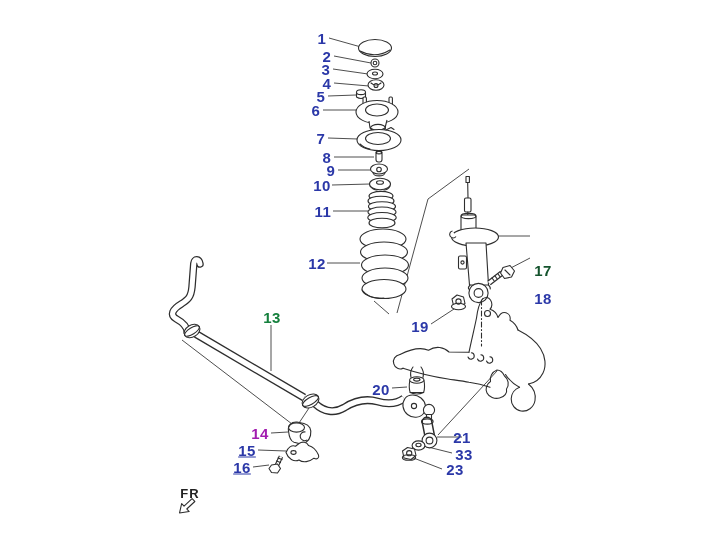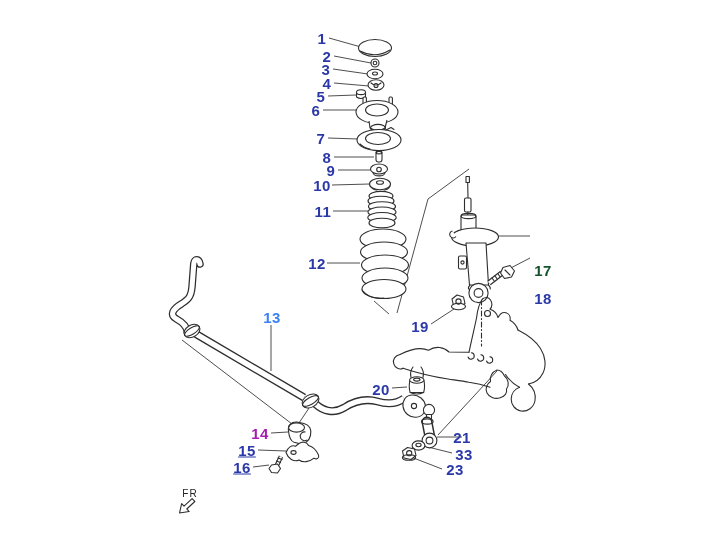--- a/index.html
+++ b/index.html
@@ -11,21 +11,21 @@
   .ln{stroke:#2e2e2e;stroke-width:1.1;fill:none;stroke-linecap:round;stroke-linejoin:round;}
   .fw{stroke:#2e2e2e;stroke-width:1.1;fill:#ffffff;stroke-linejoin:round;}
   .thin{stroke:#3a3a3a;stroke-width:0.9;fill:none;}
   .callout{
     position:absolute;transform:translate(-50%,-50%);
     color:#2b38a8;font-weight:bold;font-size:15px;line-height:1;
     letter-spacing:0.5px;cursor:pointer;user-select:none;
   }
   .fr-label{
     position:absolute;transform:translate(-50%,-50%);
-    color:#222;font-weight:normal;font-size:10px;letter-spacing:1px;
+    color:#222;font-weight:bold;font-size:13px;letter-spacing:1px;
   }
 </style>
 </head>
 <body>
 
 <div class="stage">
 
 <svg class="diagram-svg" width="719" height="547" viewBox="0 0 719 547">
 
   <g>
@@ -245,21 +245,21 @@
   <div class="callout" style="left: 326px; top: 69px; color: rgb(43, 56, 168);">3</div>
   <div class="callout" style="left: 327px; top: 83px; color: rgb(43, 56, 168);">4</div>
   <div class="callout" style="left: 321px; top: 96px; color: rgb(43, 56, 168);">5</div>
   <div class="callout" style="left: 316px; top: 110px; color: rgb(43, 56, 168);">6</div>
   <div class="callout" style="left: 321px; top: 138px; color: rgb(43, 56, 168);">7</div>
   <div class="callout" style="left: 327px; top: 157px; color: rgb(43, 56, 168);">8</div>
   <div class="callout" style="left: 331px; top: 170px; color: rgb(43, 56, 168);">9</div>
   <div class="callout" style="left: 322px; top: 185px; color: rgb(43, 56, 168);">10</div>
   <div class="callout" style="left: 323px; top: 211px; color: rgb(43, 56, 168);">11</div>
   <div class="callout" style="left: 317px; top: 263px; color: rgb(43, 56, 168);">12</div>
-  <div class="callout" style="left: 272px; top: 317px; color: #3b82f6;">13</div>
+  <div class="callout" style="left: 272px; top: 317px; color: #15803d;">13</div>
   <div class="callout" style="left: 260px; top: 433px; color: #a21caf;">14</div>
   <div class="callout" style="left: 247px; top: 450px; color: rgb(43, 56, 168); text-decoration: underline;">15</div>
   <div class="callout" style="left: 242px; top: 467px; color: rgb(43, 56, 168); text-decoration: underline;">16</div>
   <div class="callout" style="left: 543px; top: 236px; color: #14532d; margin-top: 34px;">17</div>
   <div class="callout" style="left: 543px; top: 258px; color: rgb(43, 56, 168); margin-top: 40px;">18</div>
   <div class="callout" style="left: 420px; top: 326px; color: rgb(43, 56, 168);">19</div>
   <div class="callout" style="left: 381px; top: 389px; color: rgb(43, 56, 168);">20</div>
   <div class="callout" style="left: 462px; top: 437px; color: rgb(43, 56, 168);">21</div>
   <div class="callout" style="left: 464px; top: 454px; color: rgb(43, 56, 168);">33</div>
   <div class="callout" style="left: 455px; top: 469px; color: rgb(43, 56, 168);">23</div>

